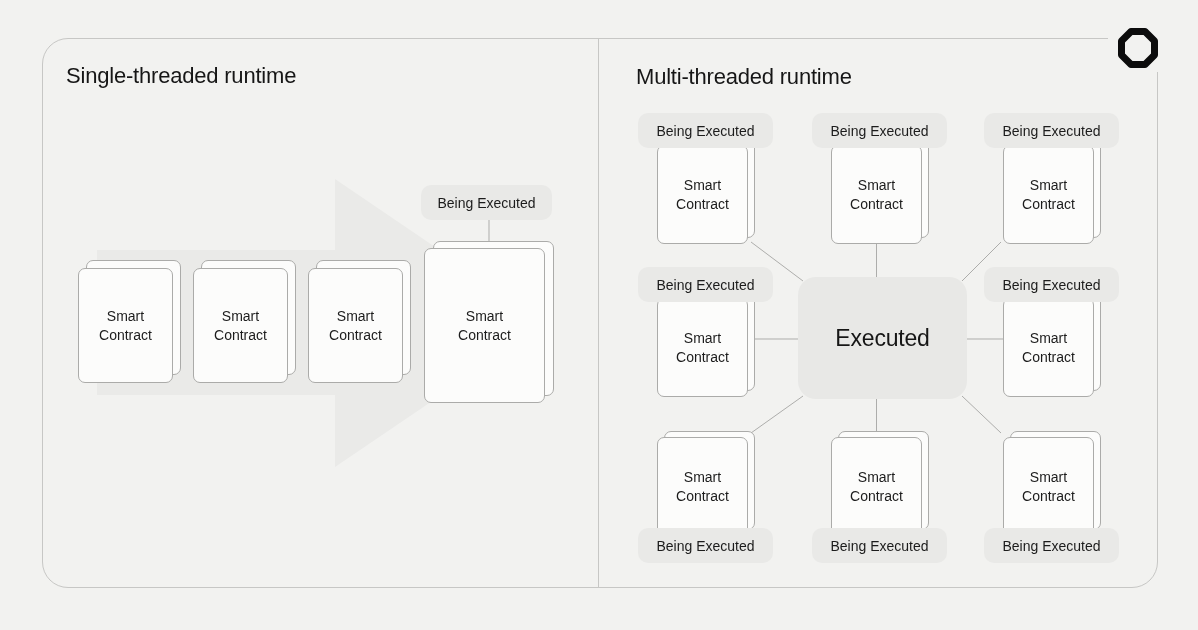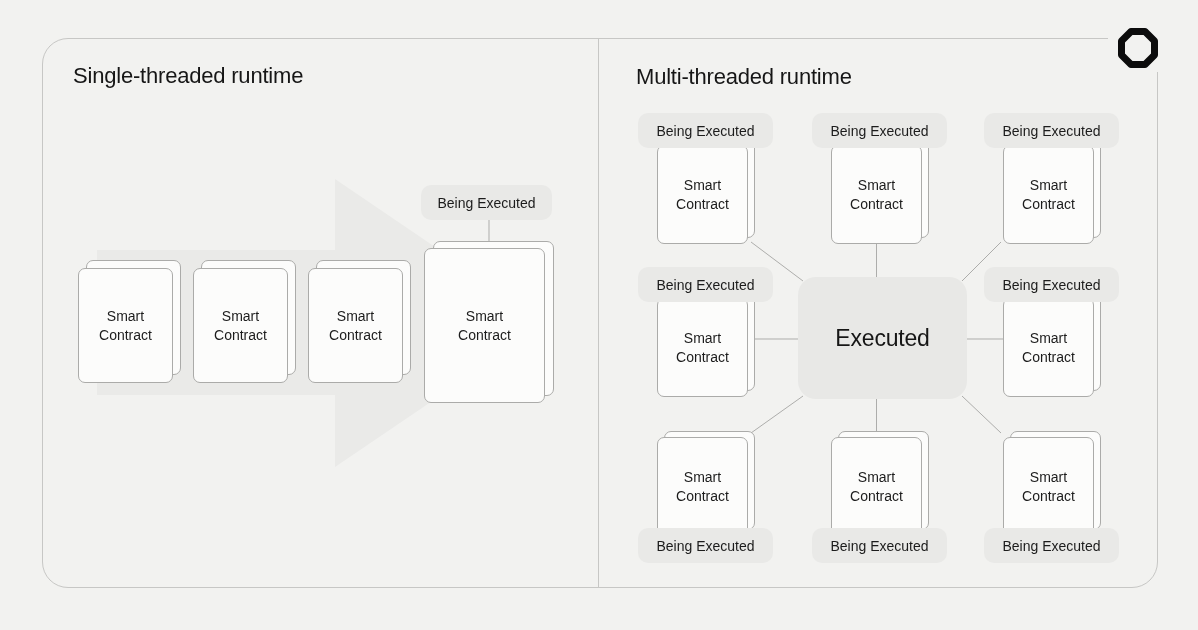--- a/index.html
+++ b/index.html
@@ -36,21 +36,21 @@
     position:absolute;left:0;top:0;width:1198px;height:630px;
     pointer-events:none;
   }
   svg.lines .arrow{fill:var(--arrow-fill);}
   svg.lines line, svg.lines path.conn{stroke:var(--line);stroke-width:1;fill:none;}
   .title{
     position:absolute;
     font-size:22px;font-weight:500;letter-spacing:-0.2px;
     color:var(--title);white-space:nowrap;
   }
-  .title-left{left:73px;top:63px;}
+  .title-left{left:66px;top:63px;}
   .title-right{left:636px;top:64px;text-align:right;}
   .stack{position:absolute;}
   .card{
     position:absolute;
     background:var(--card-fill);
     border:1px solid var(--card-border);
     border-radius:7px;
     display:flex;align-items:center;justify-content:center;
     text-align:center;
   }

